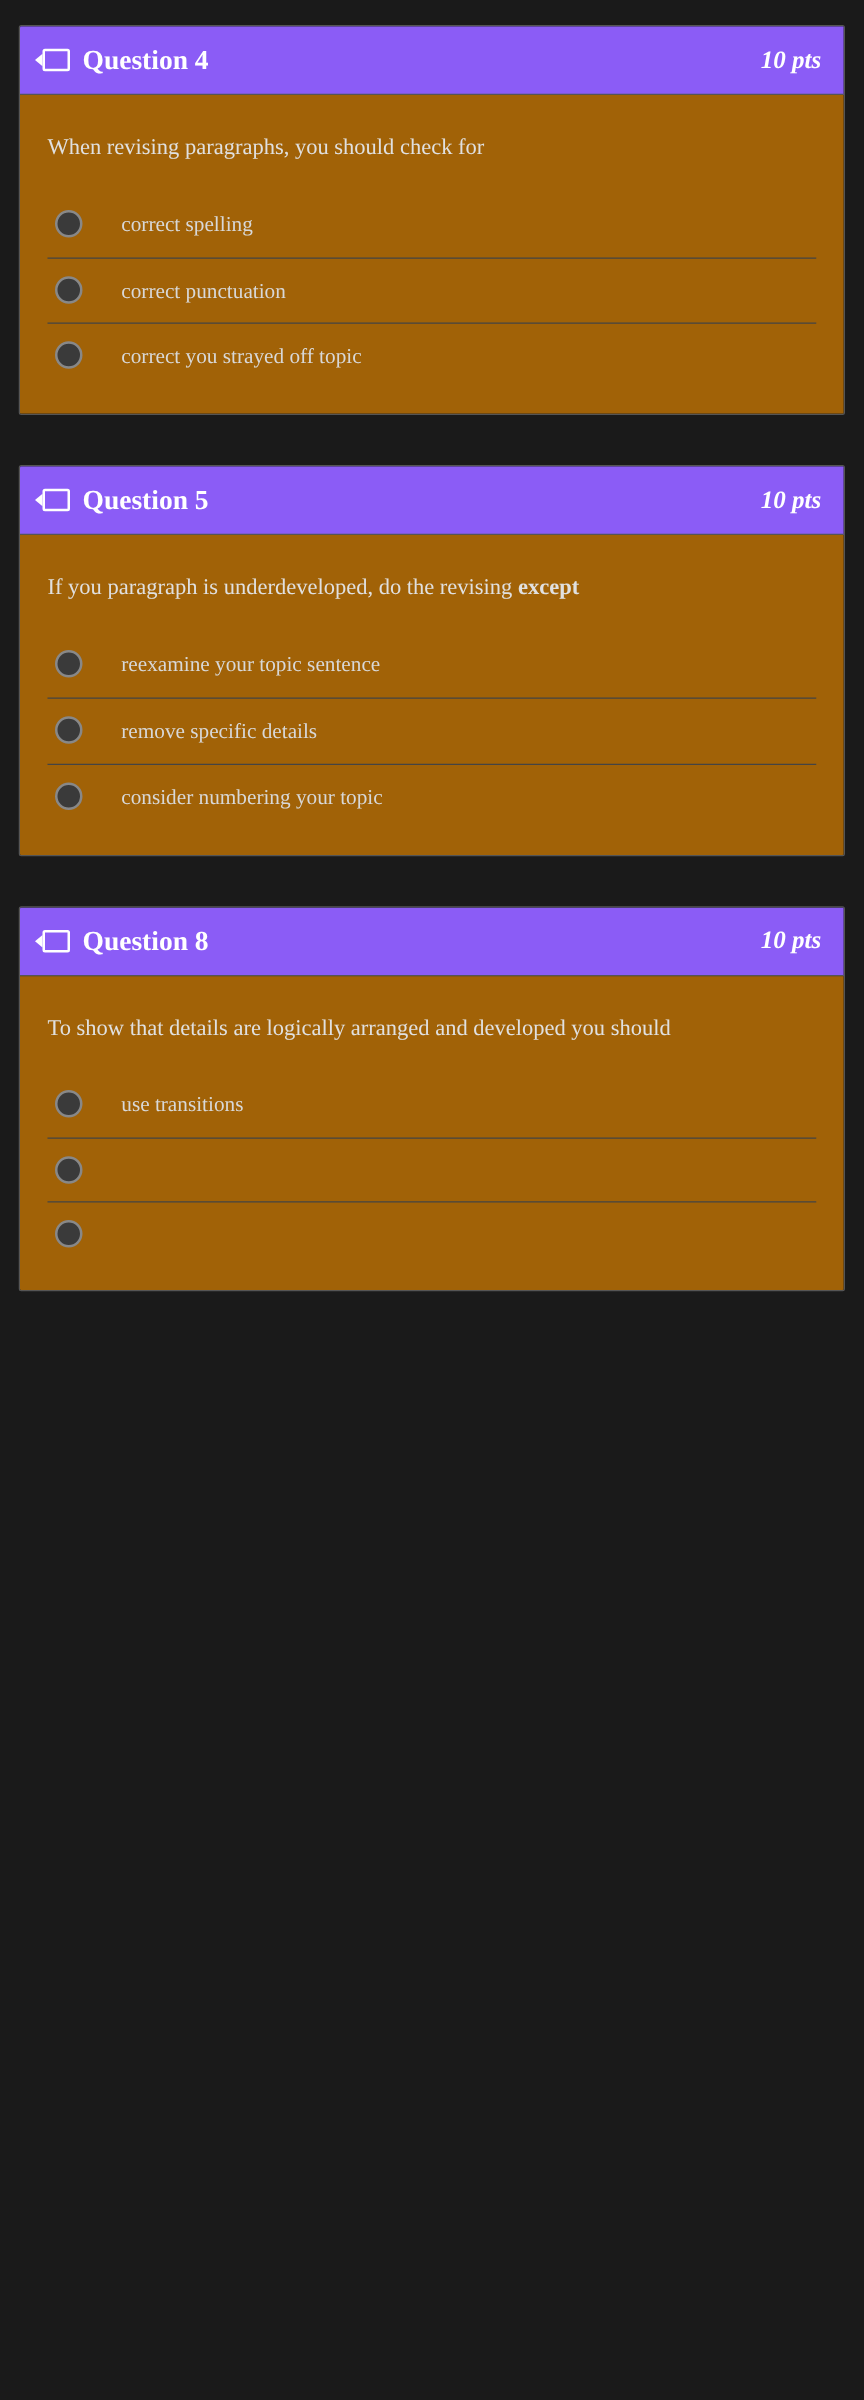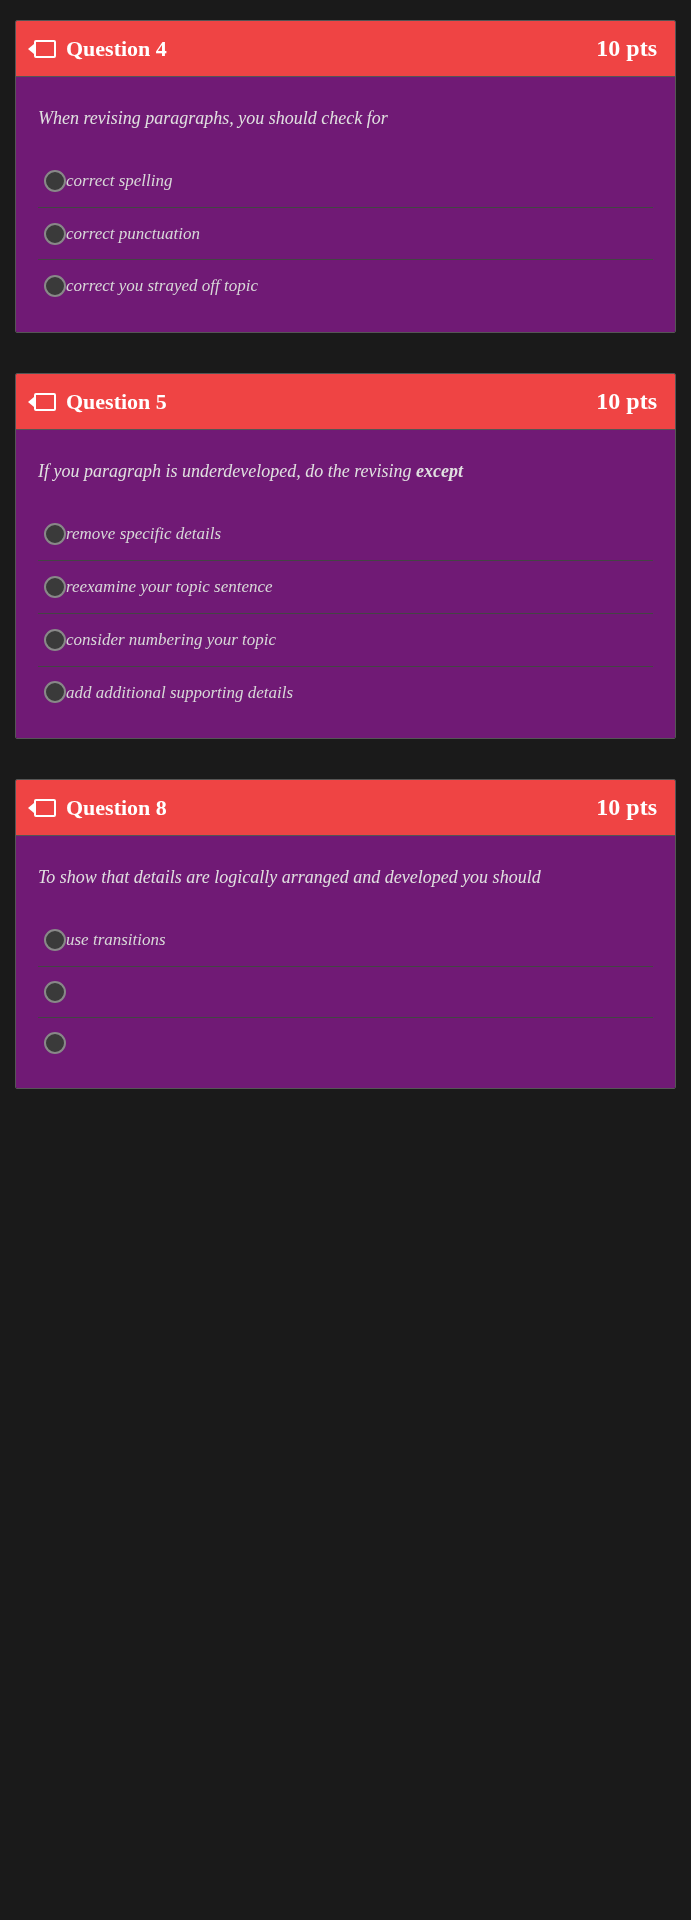--- a/index.html
+++ b/index.html
@@ -18,21 +18,21 @@
     }
 
     .question-block {
       border: 1.5px solid #555;
       border-radius: 2px;
       margin-bottom: 40px;
       overflow: hidden;
     }
 
     .question-header {
-      background-color: #ef4444;
+      background-color: #8b5cf6;
       display: flex;
       align-items: center;
       justify-content: space-between;
       padding: 14px 18px;
       border-bottom: 1.5px solid #555;
     }
 
     .question-title {
       display: flex;
       align-items: center;
@@ -58,46 +58,46 @@
       top: 50%;
       transform: translateY(-50%);
       width: 0;
       height: 0;
       border-top: 5px solid transparent;
       border-bottom: 5px solid transparent;
       border-right: 6px solid #ffffff;
     }
 
     .question-pts {
-      font-size: 24px;
+      font-size: 20px;
       font-weight: bold;
       color: #ffffff;
+      font-style: italic;
     }
 
     .question-body {
-      background-color: #701a75;
+      background-color: #a16207;
       padding: 28px 22px 20px 22px;
-      font-style: italic;
     }
 
     .question-text {
       font-size: 18px;
       line-height: 1.55;
       color: #e0e0e0;
       margin-bottom: 22px;
     }
 
     .question-text strong {
       font-weight: bold;
     }
 
     .option-row {
       display: flex;
-      align-items: center;
-      gap: 0;
+      align-items: flex-start;
+      gap: 31px;
       padding: 14px 6px;
       border-bottom: 1px solid #444;
       cursor: pointer;
     }
 
     .option-row:last-child {
       border-bottom: none;
     }
 
     .radio-circle {
@@ -155,33 +155,29 @@
     </div>
     <span class="question-pts">10 pts</span>
   </div>
   <div class="question-body">
     <div class="question-text">
       <span>If you paragraph is underdeveloped, do the revising </span><strong>except</strong>
     </div>
     <div class="options-list">
       <div class="option-row">
         <div class="radio-circle"></div>
+        <span class="option-label">reexamine your topic sentence</span>
+      </div>
+      <div class="option-row">
+        <div class="radio-circle"></div>
         <span class="option-label">remove specific details</span>
       </div>
       <div class="option-row">
         <div class="radio-circle"></div>
-        <span class="option-label">reexamine your topic sentence</span>
-      </div>
-      <div class="option-row">
-        <div class="radio-circle"></div>
         <span class="option-label">consider numbering your topic</span>
-      </div>
-      <div class="option-row">
-        <div class="radio-circle"></div>
-        <span class="option-label">add additional supporting details</span>
       </div>
     </div>
   </div>
 </div>
 
 <div class="question-block">
   <div class="question-header">
     <div class="question-title">
       <span class="question-icon"></span>
       <span>Question 8</span>

